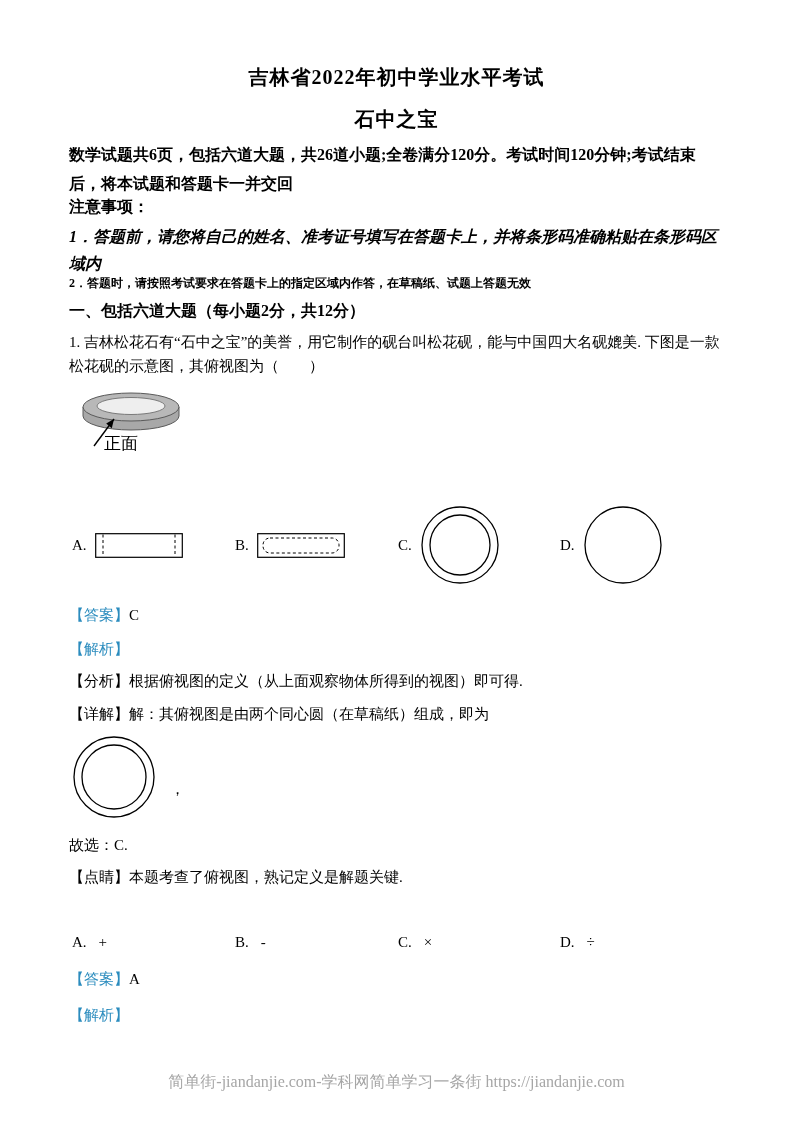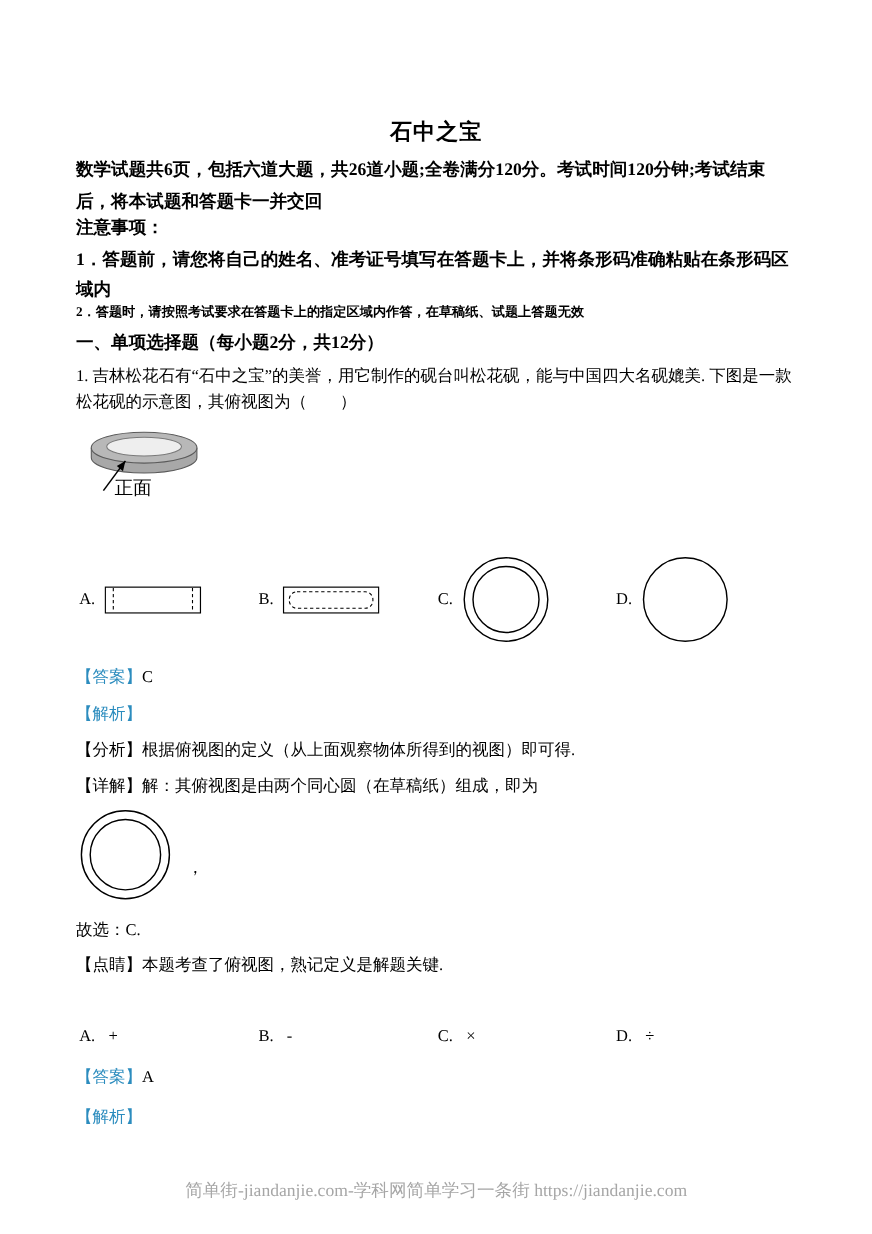--- a/index.html
+++ b/index.html
@@ -12,21 +12,21 @@
     overflow:hidden;
   }
   .abs { position:absolute; }
   .center { left:0; width:100%; text-align:center; }
   .title { top:64px; font-size:20px; font-weight:bold; letter-spacing:1px; }
   .subtitle { top:106px; font-size:20px; font-weight:bold; letter-spacing:1px; }
   .para { left:69px; width:656px; }
   .bold { font-weight:bold; }
   .intro { top:140px; font-size:16px; line-height:29px; }
   .notes-heading { top:197px; font-size:16px; }
-  .note1 { top:223px; font-size:16px; line-height:27px; }
+  .note1 { top:223px; font-size:16px; line-height:27px;font-style:italic; }
   .note2 { top:275px; font-size:12px; }
   .section-heading { top:301px; font-size:16px; }
   .q-text { font-size:15px; line-height:24px; }
   .q1-text { top:330px; }
   .fig-inkstone { left:70px; top:386px; width:140px; height:72px; }
   .fig-inkstone .fig-label { position:absolute; left:34px; top:46px; font-size:17px; }
   .options-row1 { top:505px; height:80px; left:0; width:100%; }
   .opt { position:absolute; display:flex; align-items:center; gap:8px; height:80px; }
   .opt-a { left:72px; } .opt-b { left:235px; } .opt-c { left:398px; } .opt-d { left:560px; }
   .opt .letter { font-size:15px; }
@@ -41,27 +41,28 @@
   .opt2 { position:absolute; display:flex; align-items:center; gap:12px; font-size:15px; }
   .a2 { top:970px; } .j2 { top:1006px; }
   .footer { top:1072px; font-size:16px; color:#a6a6a6; }
   svg { display:block; }
 </style>
 </head>
 <body>
 
 <div class="page">
 
+  <div class="abs center title">吉林省2022年初中学业水平考试</div>
   <div class="abs center subtitle">石中之宝</div>
 
   <div class="abs para bold intro">数学试题共6页，包括六道大题，共26道小题;全卷满分120分。考试时间120分钟;考试结束后，将本试题和答题卡一并交回</div>
   <div class="abs para bold notes-heading">注意事项：</div>
   <div class="abs para bold note1">1．答题前，请您将自己的姓名、准考证号填写在答题卡上，并将条形码准确粘贴在条形码区域内</div>
   <div class="abs para bold note2">2．答题时，请按照考试要求在答题卡上的指定区域内作答，在草稿纸、试题上答题无效</div>
-  <div class="abs para bold section-heading">一、单项选择题（每小题2分，共12分）</div>
+  <div class="abs para bold section-heading">一、包括六道大题（每小题2分，共12分）</div>
 
   <div class="abs para q-text q1-text">1. 吉林松花石有“石中之宝”的美誉，用它制作的砚台叫松花砚，能与中国四大名砚媲美. 下图是一款松花砚的示意图，其俯视图为（　　）</div>
 
   <div class="abs fig-inkstone">
     <svg width="140" height="72" viewBox="0 0 140 72">
       <path d="M13 21 v9 a48 14 0 0 0 96 0 v-9" fill="#a8a8a8" stroke="#5a5a5a" stroke-width="1"></path>
       <ellipse cx="61" cy="21" rx="48" ry="14" fill="#b8b8b8" stroke="#5a5a5a" stroke-width="1"></ellipse>
       <ellipse cx="61" cy="20" rx="34" ry="8.5" fill="#eeeeee" stroke="#7a7a7a" stroke-width="1"></ellipse>
       <line x1="24" y1="60" x2="44" y2="33" stroke="#000" stroke-width="1.4"></line>
       <polygon points="44,33 36.2,37.6 41.8,42.3" fill="#000"></polygon>

